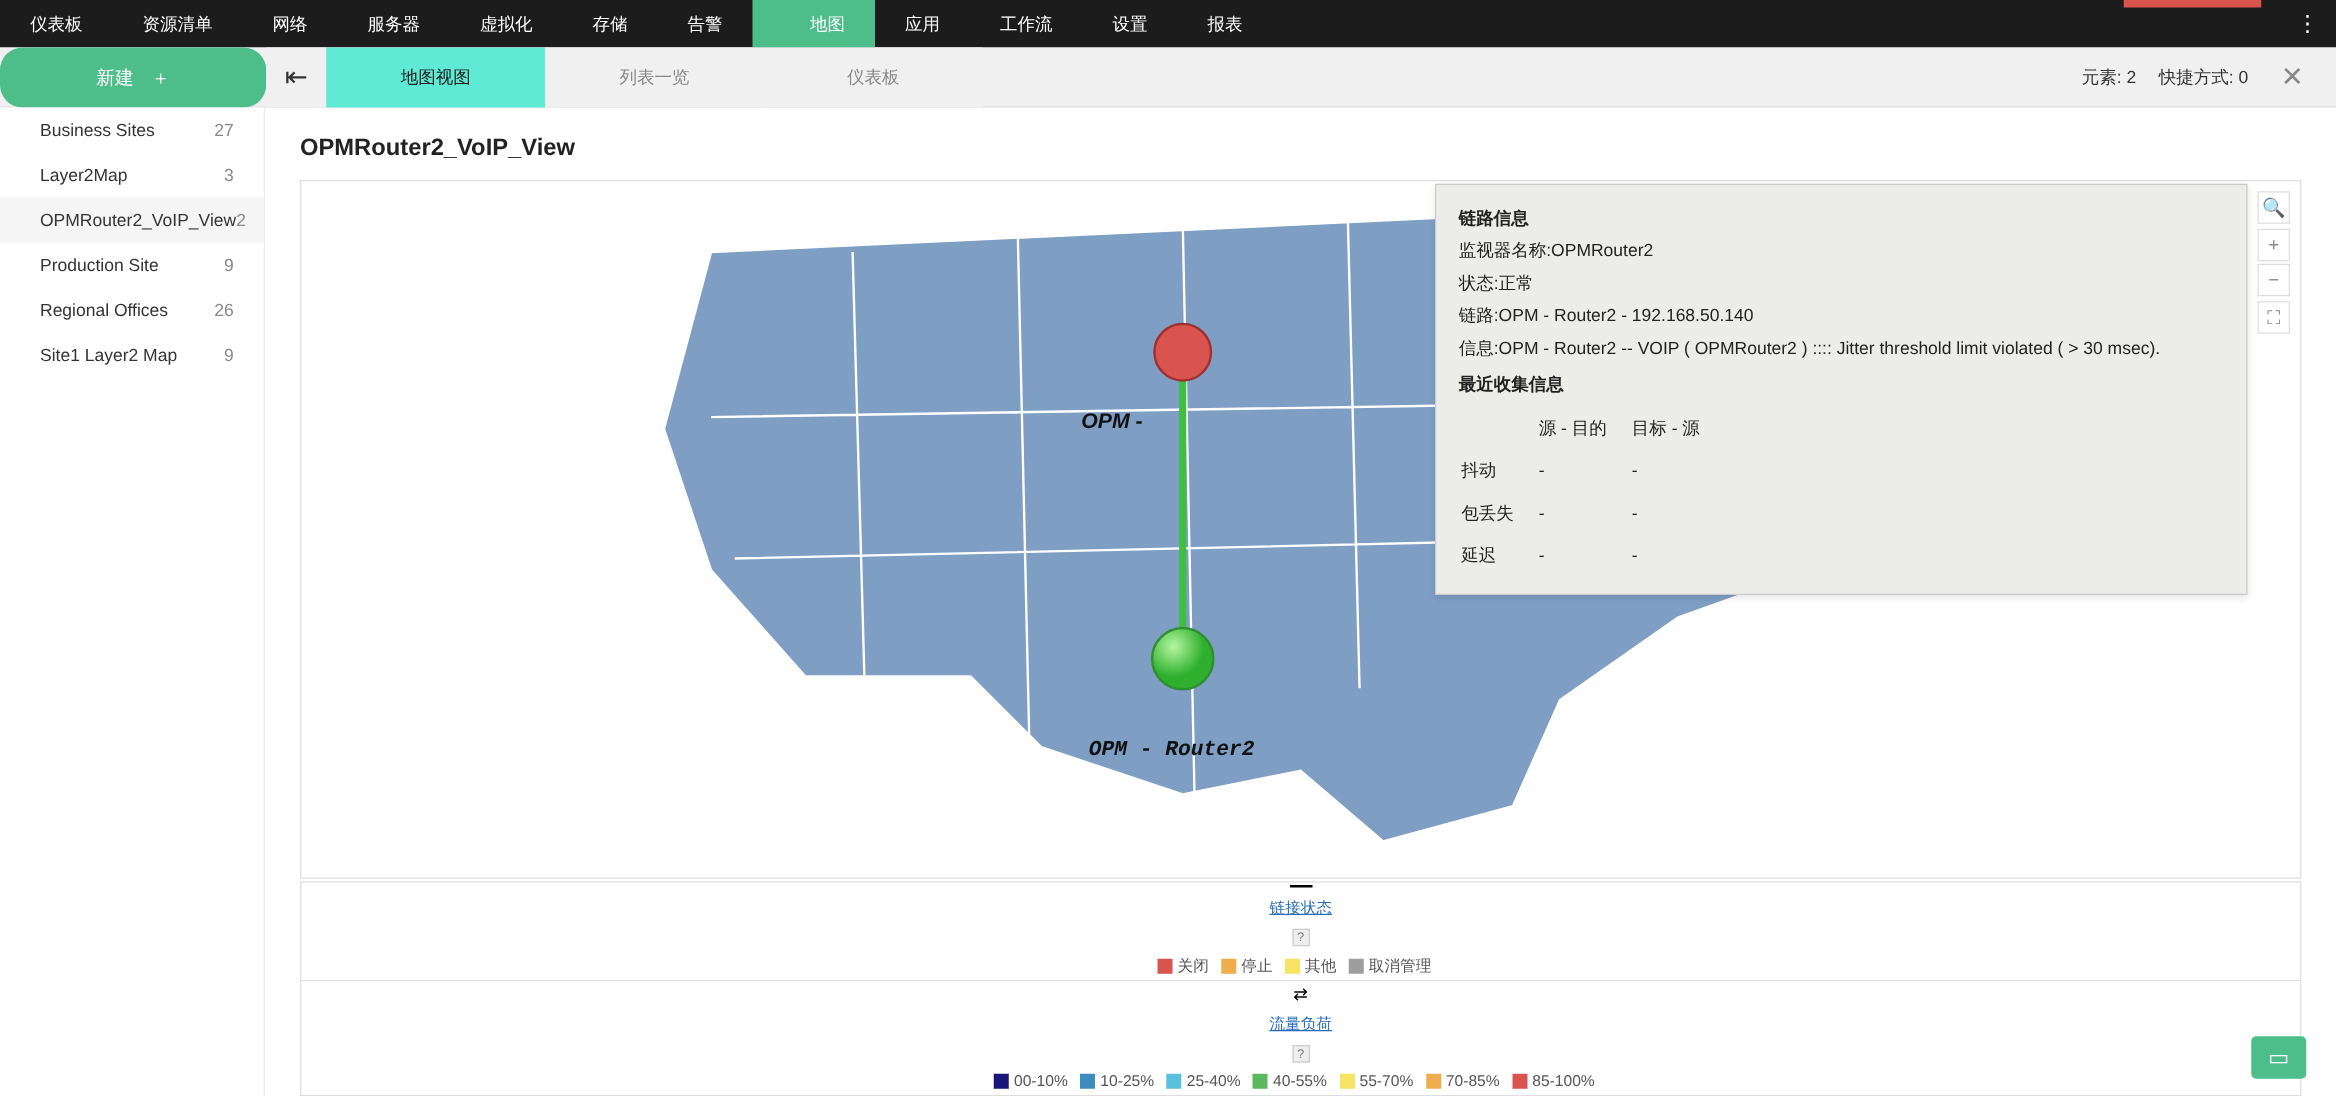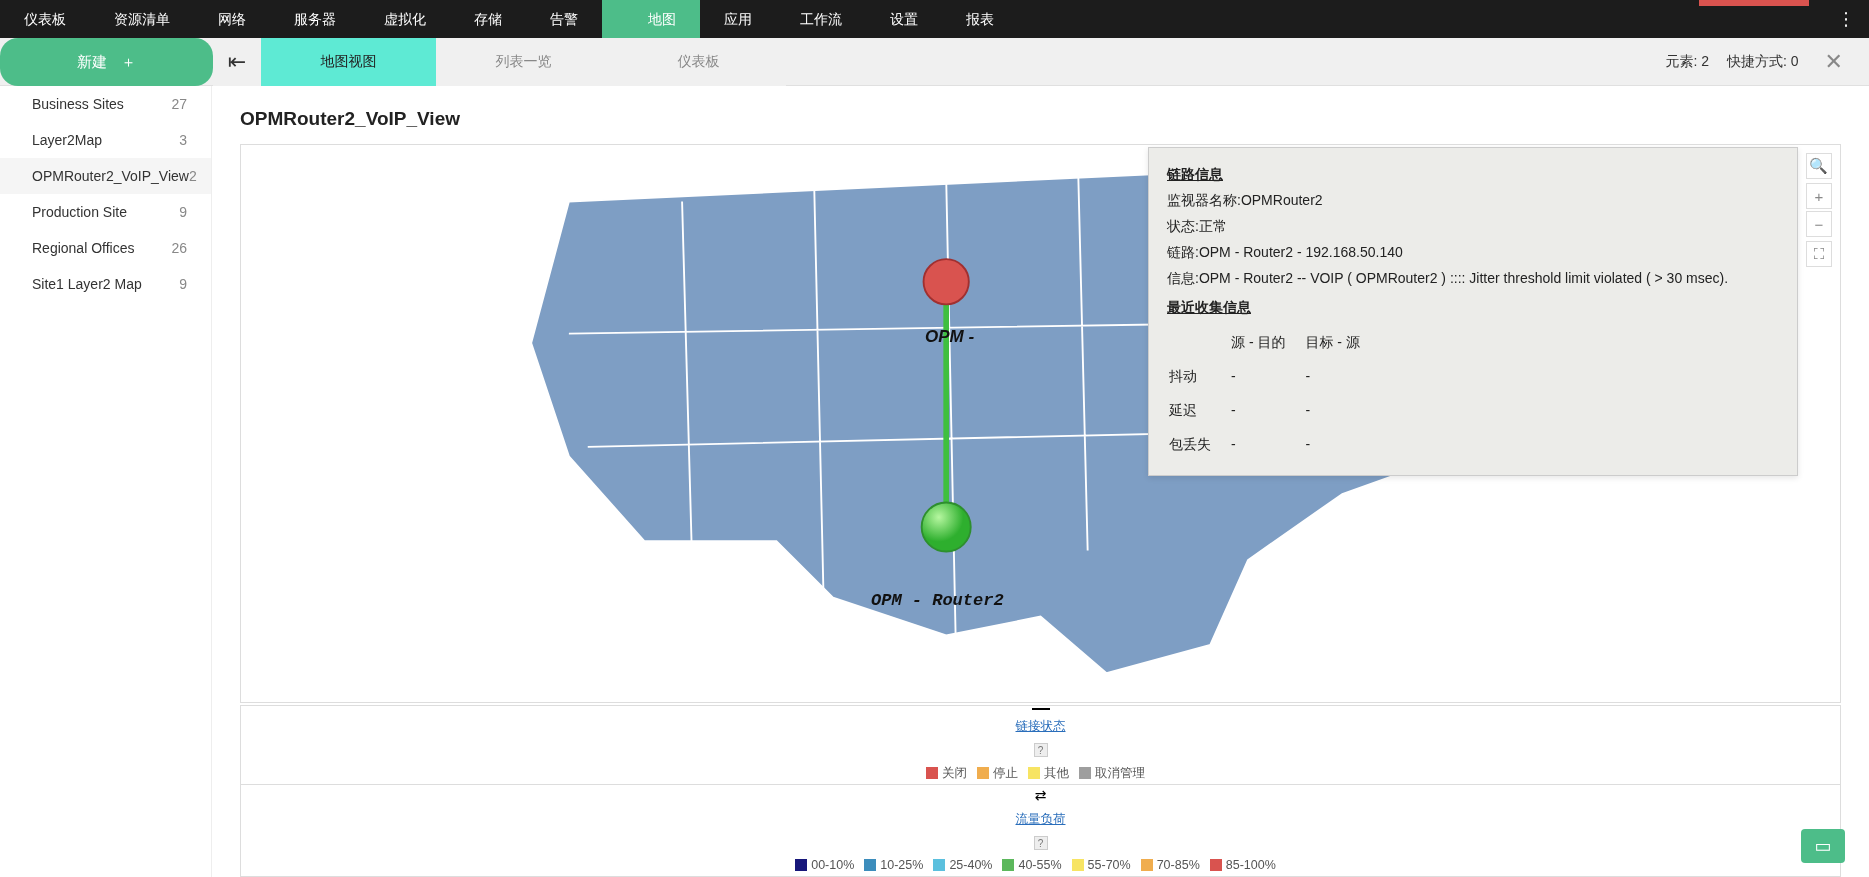--- a/index.html
+++ b/index.html
@@ -33,21 +33,21 @@
   
   .map-area { margin: 0 28px; border: 1px solid #ddd; background: #fff; position: relative; height: 590px; overflow: hidden; }
   .map-svg { width: 100%; height: 100%; }
   .search-icon, .zoom-btn, .full-btn { position: absolute; right: 8px; width: 26px; height: 26px; border: 1px solid #ddd; background: #fff; color: #888; display: flex; align-items: center; justify-content: center; font-size: 15px; cursor: pointer; }
   .search-icon { top: 8px; }
   .zoom-in { top: 38px; }
   .zoom-out { top: 66px; }
   .full-btn { top: 96px; }
   
   .popup { position: absolute; top: 2px; left: 907px; background: #ecece9; border: 1px solid #ccc; padding: 14px 18px 12px; font-size: 14px; line-height: 1.85; color: #222; width: 650px; box-shadow: 0 2px 6px rgba(0,0,0,0.1); }
-  .popup .hdr { font-weight: 700; text-decoration: underline; }
+  .popup .hdr { font-weight: 700; }
   .popup-table { margin-top: 4px; }
   .popup-table th, .popup-table td { padding: 3px 18px 3px 0; text-align: left; font-weight: normal; font-size: 14px; }
   .popup-table th.blank { width: 60px; }
   .row-kv span:first-child { display: inline-block; }
   
   .node-label { position: absolute; font-style: italic; font-weight: 700; font-size: 17px; color: #111; }
   
   .legend { margin: 2px 28px 0; font-size: 12.5px; color: #555; }
   .legend-row { display: flex; align-items: center; gap: 8px; border: 1px solid #ddd; border-top: none; padding: 2px 6px; background: #fff; flex-direction: column; }
   .legend-row:first-child { border-top: 1px solid #ddd; }
@@ -152,21 +152,21 @@
 
         <defs>
           <radialGradient id="g1" cx="35%" cy="30%">
               <stop offset="0%" stop-color="#b6f7a0"></stop>
               <stop offset="100%" stop-color="#2eaf2e"></stop>
             </radialGradient>
         </defs>
         <circle cx="700" cy="405" r="26" fill="url(#g1)" stroke="#2e8f2e" stroke-width="2"></circle>
       </svg>
 
-      <div class="node-label" style="left:684px; top:182px;">OPM -</div>
+      <div class="node-label" style="left:624px; top:182px;">OPM -</div>
       <div class="node-label" style="left:630px; top:446px;font-family:Liberation Mono, monospace;">OPM - Router2</div>
 
       <div class="search-icon">🔍</div>
       <div class="zoom-btn zoom-in">+</div>
       <div class="zoom-btn zoom-out">−</div>
       <div class="full-btn">⛶</div>
 
       
       <div class="popup">
         <div class="hdr">链路信息</div>
@@ -183,26 +183,26 @@
                 <th>目标 - 源</th>
               </tr>
           </tbody>
             <tbody id="popup-rows">
               <tr>
                 <td>抖动</td>
                 <td>-</td>
                 <td>-</td>
               </tr>
               <tr>
+                <td>包丢失</td>
+                <td>-</td>
+                <td>-</td>
+              </tr>
+              <tr>
                 <td>延迟</td>
-                <td>-</td>
-                <td>-</td>
-              </tr>
-              <tr>
-                <td>包丢失</td>
                 <td>-</td>
                 <td>-</td>
               </tr>
             </tbody>
         </table>
       </div>
     </div>
 
     <div class="legend">
       <div class="legend-row">

